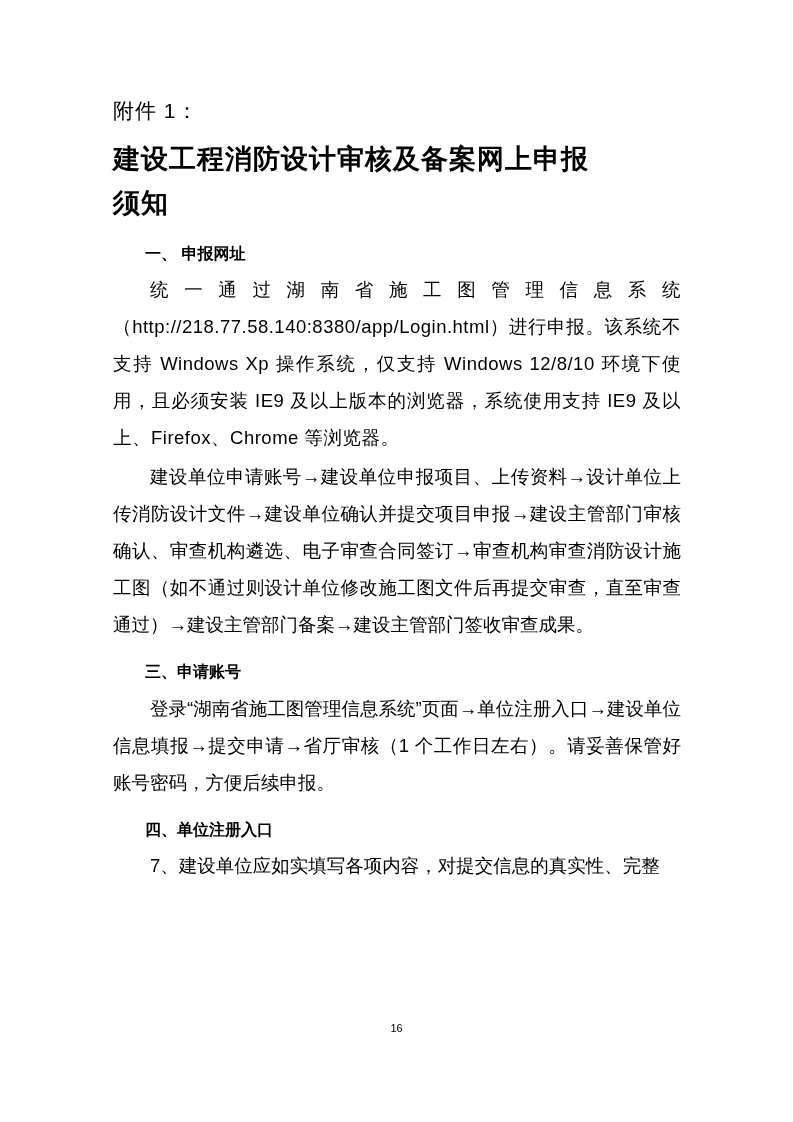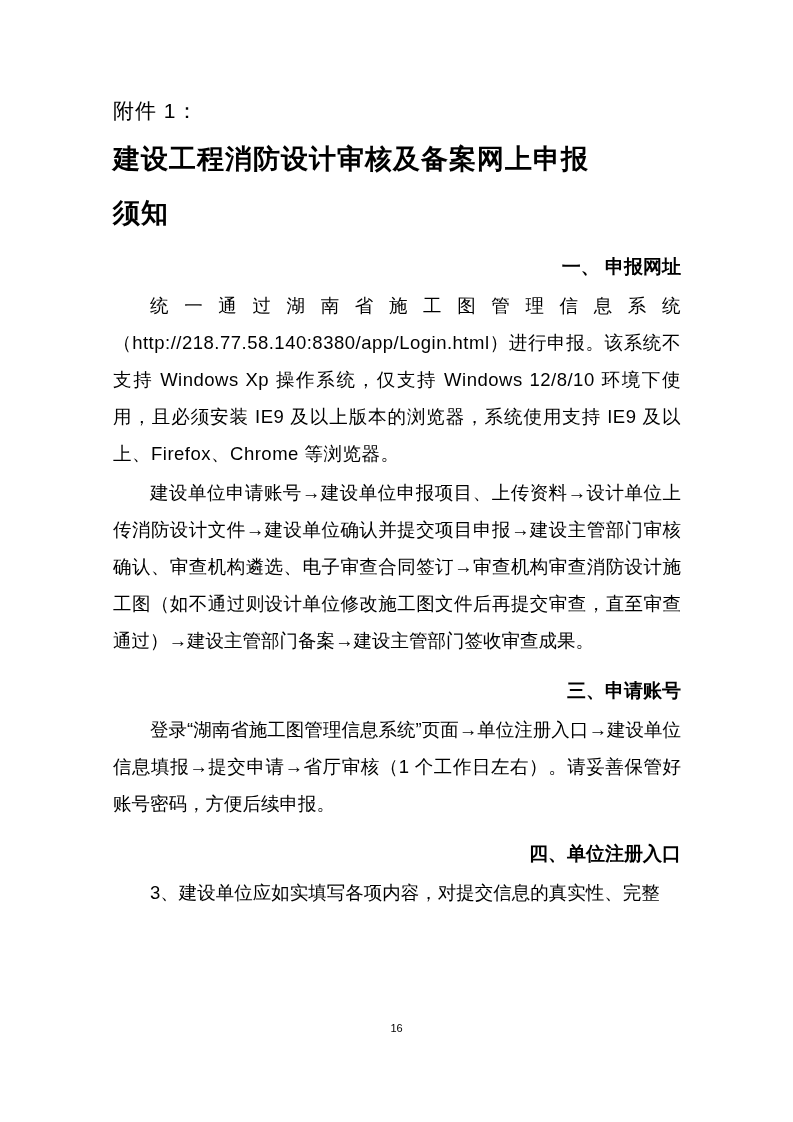--- a/index.html
+++ b/index.html
@@ -34,29 +34,28 @@
   .doc-title {
     font-size: 27px;
     font-weight: bold;
     text-align: left;
     line-height: 1.55;
     margin: 14px 0 10px 0;
     letter-spacing: 1px;
   }
   .doc-title .line2 {
     display: block;
-    margin-top: 12px;
+    margin-top: 2px;
   }
   .section-heading {
-    font-size: 19px;
+    font-size: 16px;
     font-weight: bold;
     line-height: 1.9;
     margin: 14px 0 2px 0;
     text-indent: 2em;
-    text-align: right;
   }
   p.body-text {
     font-size: 18.5px;
     line-height: 2.0;
     margin: 0 0 2px 0;
     text-align: justify;
     text-justify: inter-ideograph;
     text-indent: 2em;
   }
   p.body-text.spaced {
@@ -87,18 +86,18 @@
 
     <div class="section-heading">一、  申报网址</div>
     <p class="body-text spaced">统 一 通 过 湖 南 省 施 工 图 管 理 信 息 系 统（http://218.77.58.140:8380/app/Login.html）进行申报。该系统不支持 Windows Xp 操作系统，仅支持 Windows 12/8/10 环境下使用，且必须安装 IE9 及以上版本的浏览器，系统使用支持 IE9 及以上、Firefox、Chrome 等浏览器。</p>
 
     <p class="body-text">建设单位申请账号→建设单位申报项目、上传资料→设计单位上传消防设计文件→建设单位确认并提交项目申报→建设主管部门审核确认、审查机构遴选、电子审查合同签订→审查机构审查消防设计施工图（如不通过则设计单位修改施工图文件后再提交审查，直至审查通过）→建设主管部门备案→建设主管部门签收审查成果。</p>
 
     <div class="section-heading">三、申请账号</div>
     <p class="body-text">登录“湖南省施工图管理信息系统”页面→单位注册入口→建设单位信息填报→提交申请→省厅审核（1 个工作日左右）。请妥善保管好账号密码，方便后续申报。</p>
 
     <div class="section-heading">四、单位注册入口</div>
-    <p class="body-text">3、建设单位应如实填写各项内容，对提交信息的真实性、完整</p>
+    <p class="body-text">7、建设单位应如实填写各项内容，对提交信息的真实性、完整</p>
 
   </div>
 
   <div class="page-number">16</div>
 </div>
 
 </body></html>

